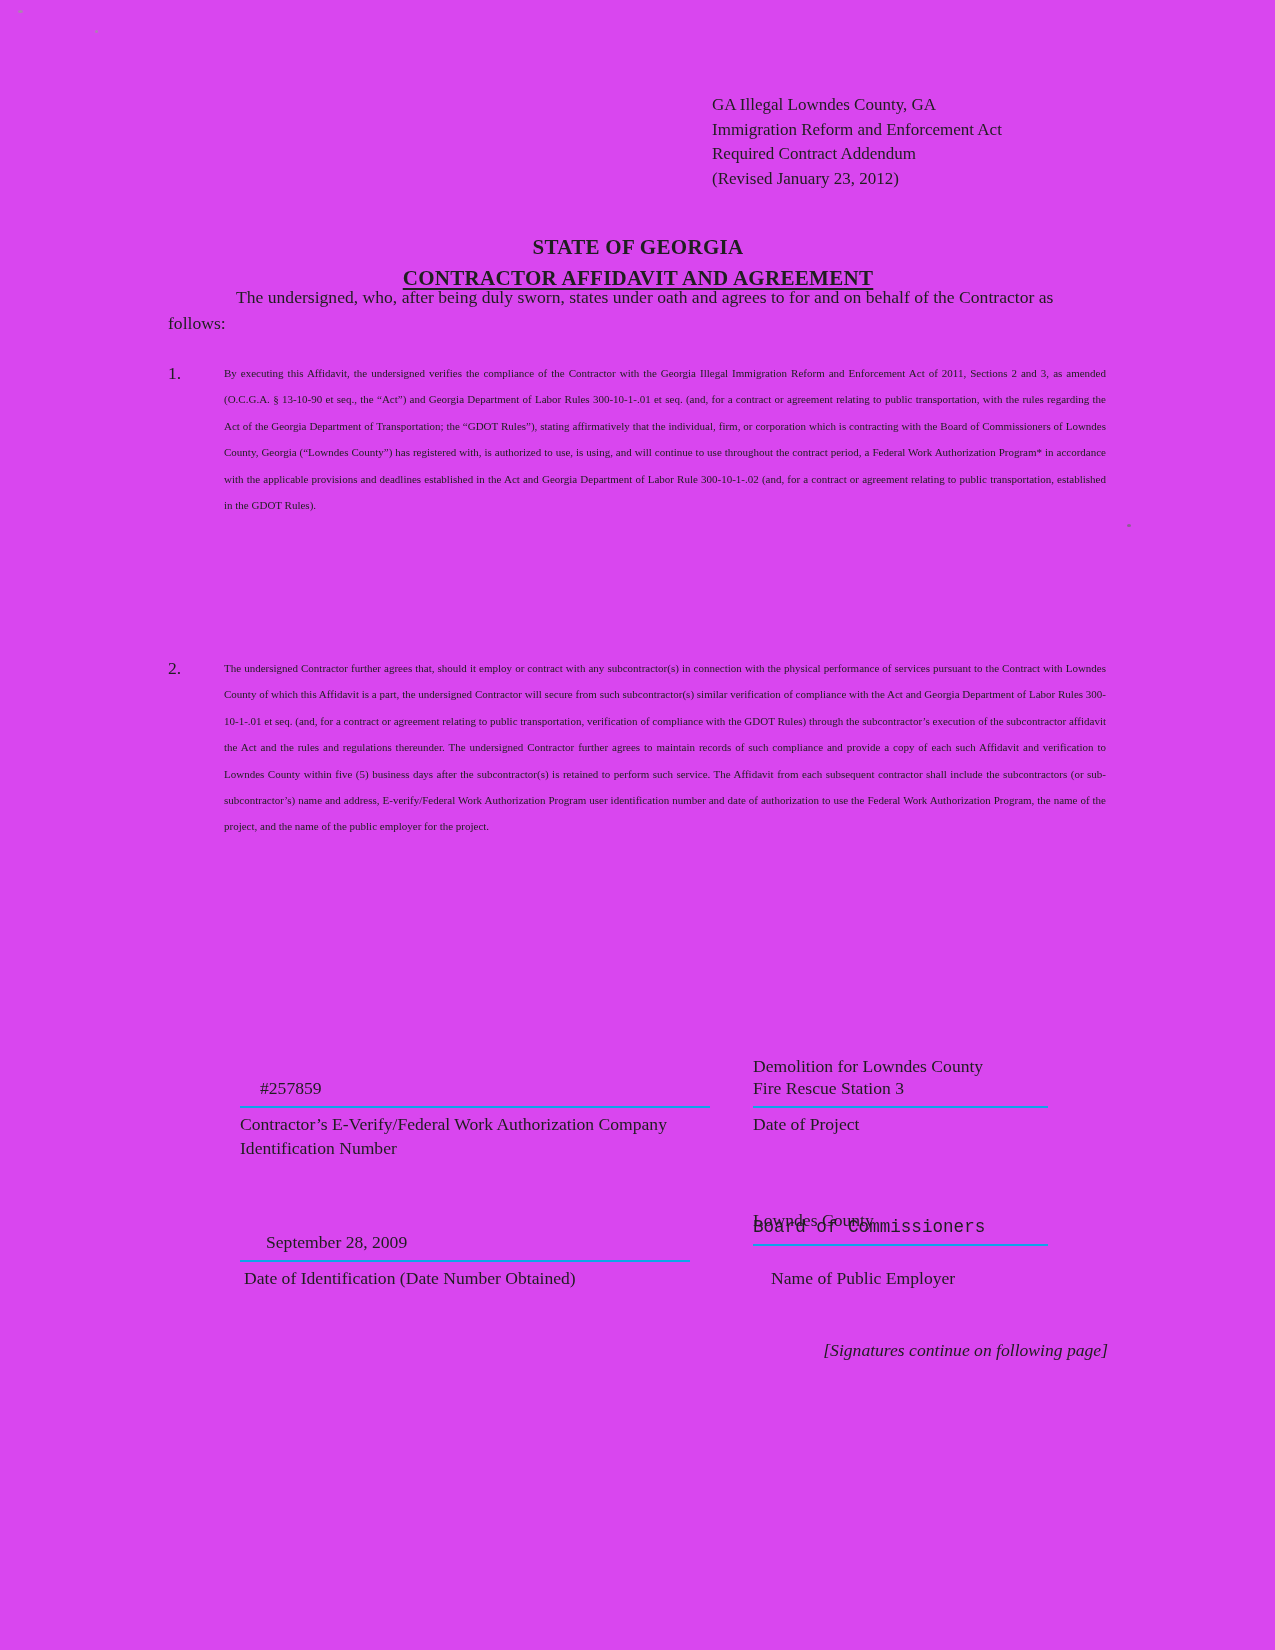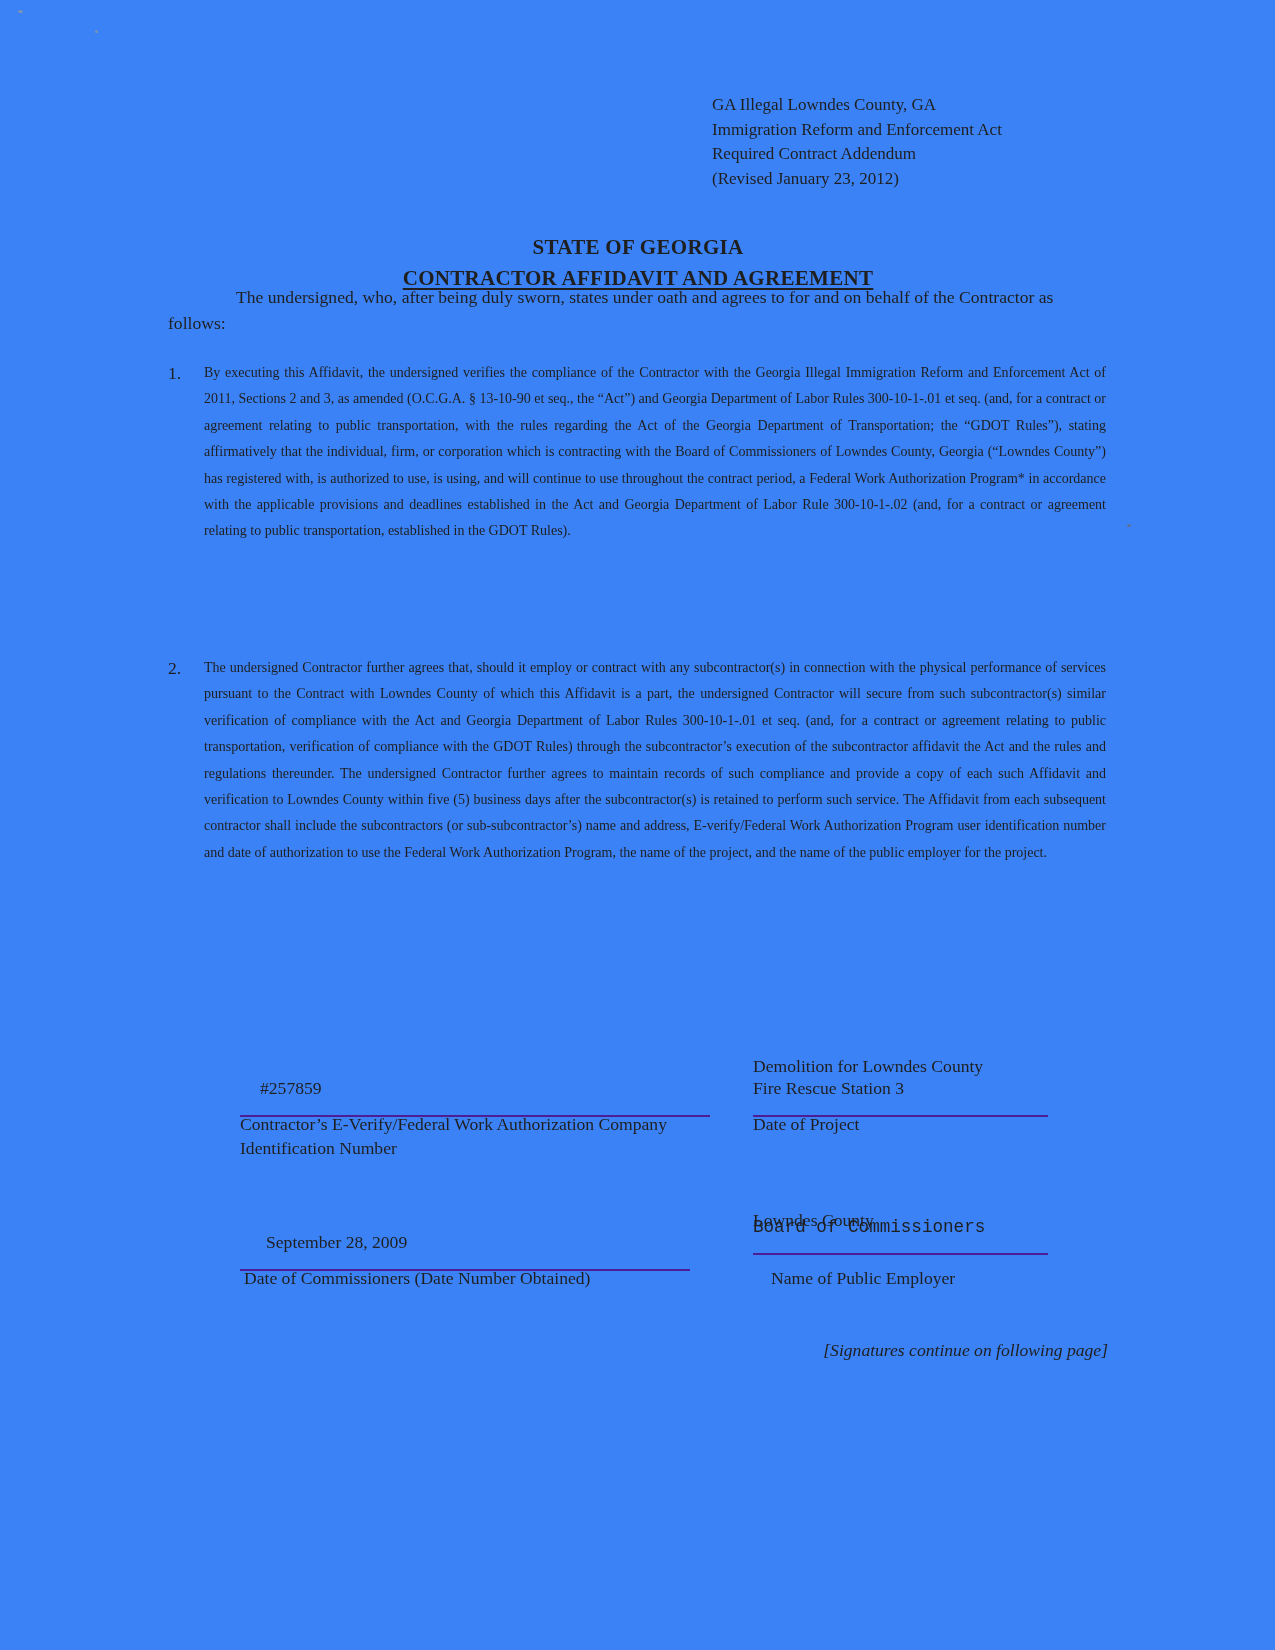--- a/index.html
+++ b/index.html
@@ -1,46 +1,46 @@
 <!DOCTYPE html>
 <html><head>
 <meta charset="utf-8">
 <style>
   html,body{margin:0;padding:0;background:#e8e8e8;}
   .page{
     position:relative;
     width:1275px;height:1650px;
     margin:0 auto;
-    background:#3b82f6;
+    background:#d946ef;
     font-family:"Liberation Serif","DejaVu Serif",serif;
     color:#1f1f1f;
     overflow:hidden;
   }
   
   .speck{position:absolute;background:#9a9a9a;border-radius:50%;opacity:.7;}
   .speck.a{left:18px;top:10px;width:5px;height:3px;}
   .speck.b{left:95px;top:30px;width:3px;height:3px;}
   .speck.c{left:1127px;top:524px;width:4px;height:3px;background:#6b6b6b;}
 
   .doc-ref{position:absolute;left:712px;top:93px;font-size:17px;line-height:24.5px;}
 
   .title-wrap{position:absolute;left:168px;top:203px;width:940px;text-align:center;}
   .title-line1{font-weight:bold;font-size:21px;letter-spacing:.3px;margin-top:32px;}
   .title-line2{font-weight:bold;font-size:21px;letter-spacing:.3px;margin-top:6px;text-decoration:underline;text-underline-offset:3px;}
 
   .intro{position:absolute;left:168px;top:284px;width:940px;font-size:17.6px;line-height:26px;text-indent:68px;}
 
   .item{position:absolute;left:168px;width:938px;display:flex;}
   .item-num{width:36px;flex:none;font-size:17.6px;line-height:26.4px;}
-  .item-body{flex:1;text-align:justify;font-size:14px;line-height:26.4px;}
+  .item-body{flex:1;text-align:justify;font-size:11px;line-height:26.4px;margin-left:20px;}
   .item.one{top:360px;}
   .item.two{top:655px;}
 
   .ftext{position:absolute;font-size:17.6px;line-height:24px;white-space:nowrap;}
-  .fill{position:absolute;border-bottom:2px solid #4c1d95;font-size:17.6px;padding-bottom:16px;white-space:nowrap;}
+  .fill{position:absolute;border-bottom:2px solid #0ea5e9;font-size:17.6px;padding-bottom:7px;white-space:nowrap;}
   .fill.id{left:240px;top:1078px;width:450px;padding-left:20px;}
   .fill.project{left:753px;top:1078px;width:295px;}
   .fill.date{left:240px;top:1232px;width:424px;padding-left:26px;}
   .fill.employer{left:753px;top:1217px;width:295px;font-family:Liberation Mono, monospace;}
 
   .lbl-project-1{left:753px;top:1054px;}
   .lbl-id-label{left:240px;top:1112px;white-space:normal;width:430px;}
   .lbl-project-label{left:753px;top:1112px;}
   .lbl-employer-1{left:753px;top:1208px;}
   .lbl-date-label{left:244px;top:1266px;}
@@ -87,18 +87,18 @@
   <div class="fill project">Fire Rescue Station 3</div>
 
   <div class="ftext lbl-id-label">Contractor’s E-Verify/Federal Work Authorization Company Identification Number</div>
   <div class="ftext lbl-project-label">Date of Project</div>
 
   <div class="ftext lbl-employer-1">Lowndes County</div>
 
   <div class="fill date">September 28, 2009</div>
   <div class="fill employer">Board of Commissioners</div>
 
-  <div class="ftext lbl-date-label">Date of Commissioners (Date Number Obtained)</div>
+  <div class="ftext lbl-date-label">Date of Identification (Date Number Obtained)</div>
   <div class="ftext lbl-employer-label">Name of Public Employer</div>
 
   <div class="footer-note">[Signatures continue on following page]</div>
 
 </div>
 
 </body></html>

